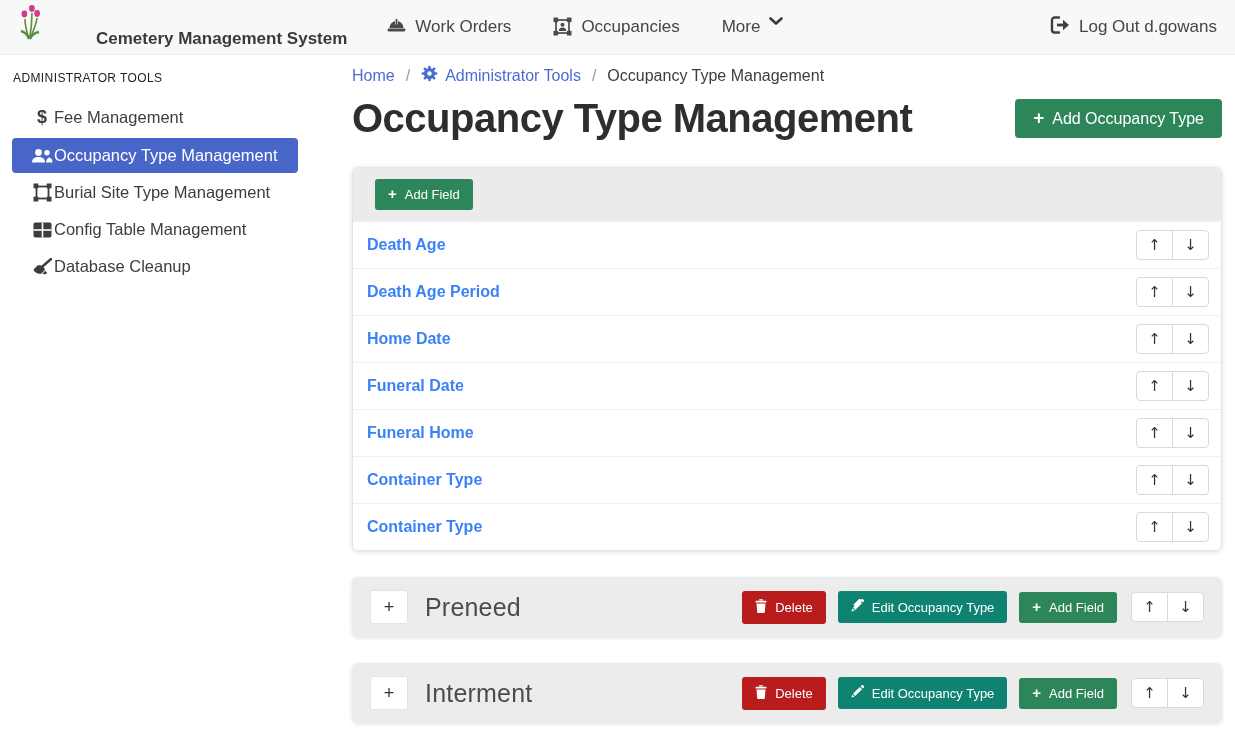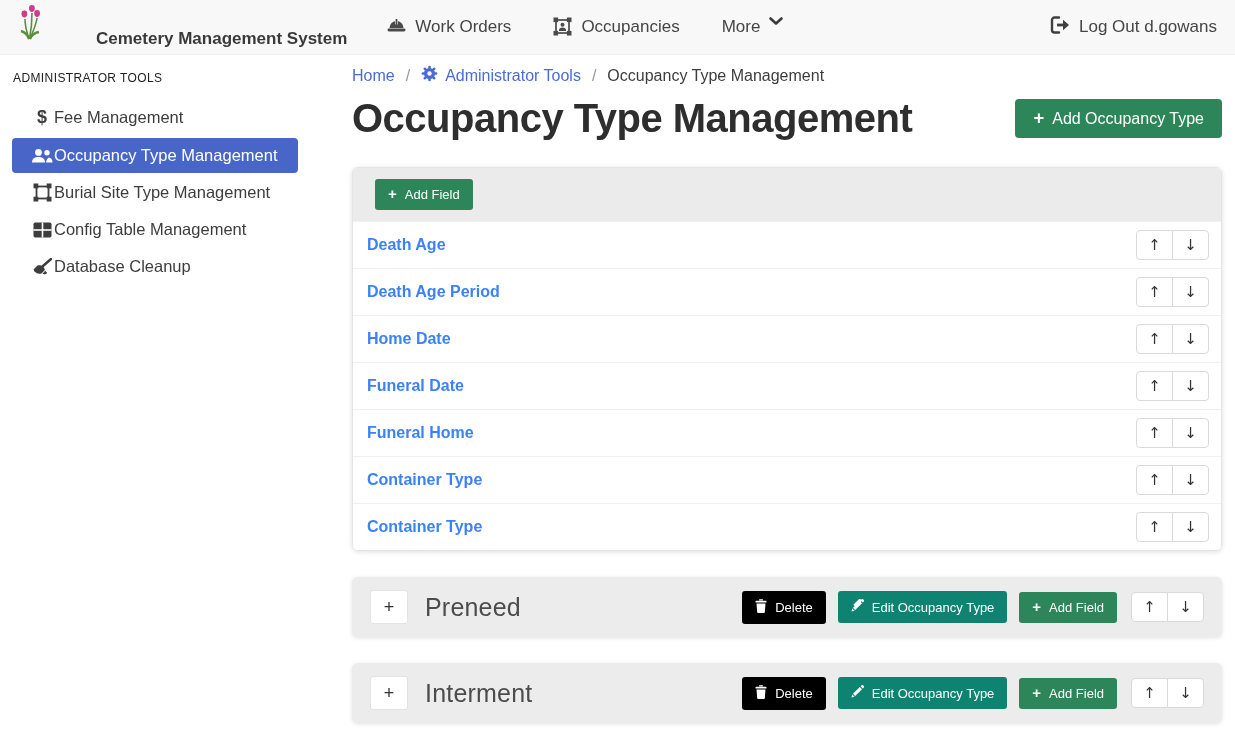--- a/index.html
+++ b/index.html
@@ -40,21 +40,21 @@
 
   
   .title-row { display:flex; align-items:center; justify-content:space-between;
                margin-top:6px; margin-bottom:26px; }
   .page-title { font-size:40px; font-weight:600; color:#2e2e2e; letter-spacing:-.5px; }
   .btn { border:none; cursor:pointer; color:#fff; border-radius:4px;
          display:inline-flex; align-items:center; gap:8px;
          font-family:"Liberation Sans", sans-serif; }
   .btn-green { background:#2d8659; }
   .btn-teal { background:#0e8372; }
-  .btn-red { background:#000000; }
+  .btn-red { background:#b91c1c; }
   .btn-lg { font-size:16px; padding:10px 18px; }
   .btn-sm { font-size:13px; padding:8px 13px; border-radius:3px; }
   .plus-glyph { font-weight:bold; font-size:1.15em; line-height:1; }
 
   
   .card { border:1px solid #e4e4e4; border-radius:6px; box-shadow:0 1px 5px rgba(0,0,0,.13);
           overflow:hidden; }
   .card-header { background:#ebebeb; padding:11px 10px 11px 22px; display:flex;
                  align-items:center; justify-content:space-between; }
   .card-title { font-size:20px; font-weight:600; color:#333; }

